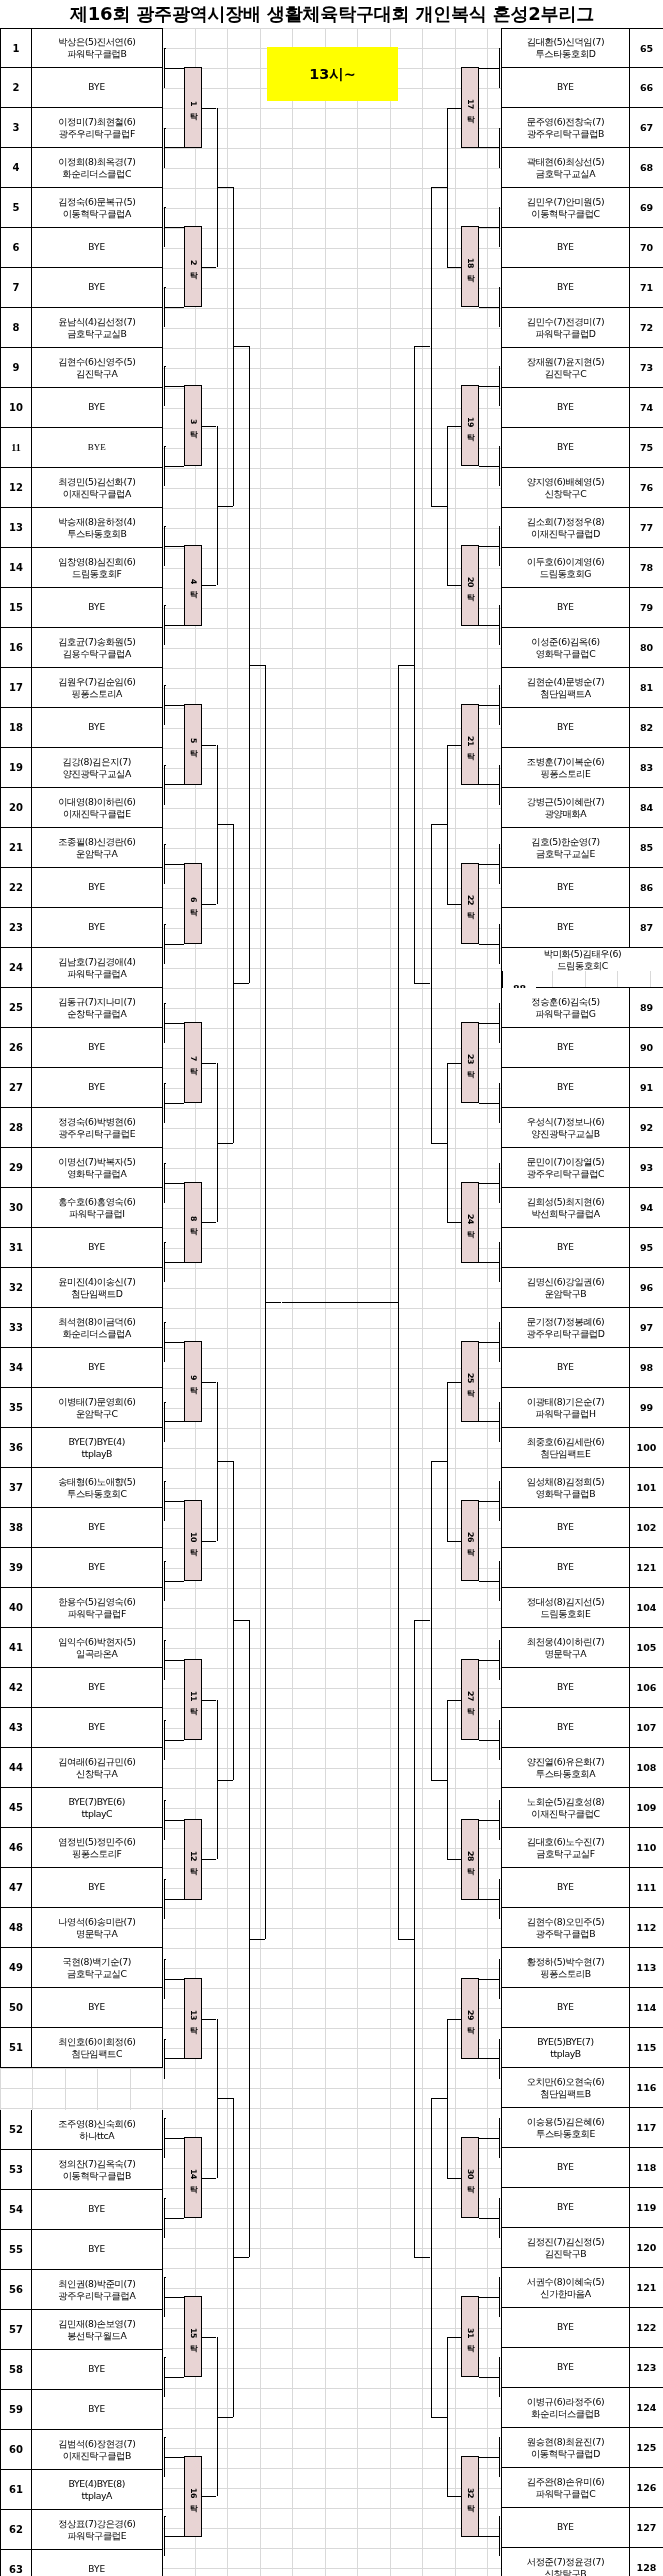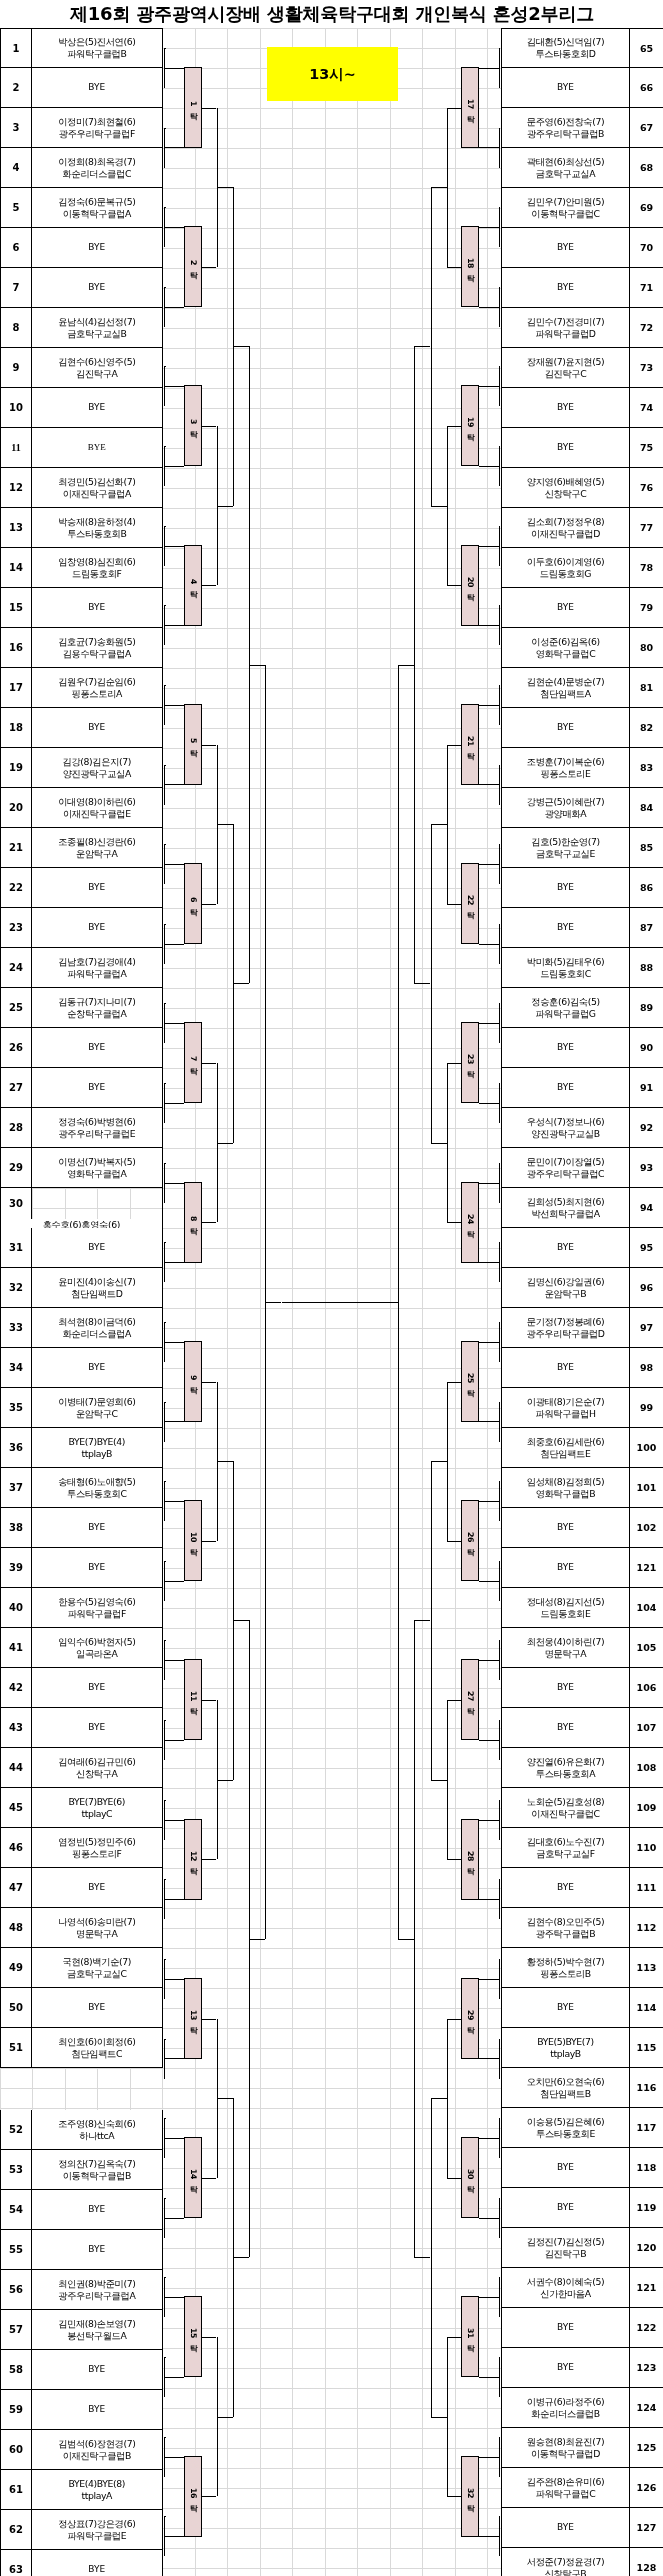--- a/index.html
+++ b/index.html
@@ -350,21 +350,21 @@
           <div class="ln2">광주우리탁구클럽E</div>
         </div>
       </div>
       <div class="erow" style="height: 40px;">
         <div class="enum">29</div>
         <div class="ename">
           <div class="ln1">이명선(7)박복자(5)</div>
           <div class="ln2">영화탁구클럽A</div>
         </div>
       </div>
-      <div class="erow" style="height: 40px; flex-direction: column;">
+      <div class="erow" style="height: 40px;">
         <div class="enum">30</div>
         <div class="ename">
           <div class="ln1">홍수호(6)홍영숙(6)</div>
           <div class="ln2">파워탁구클럽I</div>
         </div>
       </div>
       <div class="erow bye" style="height: 40px;">
         <div class="enum">31</div>
         <div class="ename">
           <div class="ln1">BYE</div>
@@ -758,21 +758,21 @@
         </div>
         <div class="enum wide">86</div>
       </div>
       <div class="erow bye" style="height: 40px;">
         <div class="ename">
           <div class="ln1">BYE</div>
           <div class="ln2"></div>
         </div>
         <div class="enum wide">87</div>
       </div>
-      <div class="erow" style="height: 40px;">
+      <div class="erow" style="height: 40px; flex-direction: column;">
         <div class="ename">
           <div class="ln1">박미화(5)김태우(6)</div>
           <div class="ln2">드림동호회C</div>
         </div>
         <div class="enum wide">88</div>
       </div>
       <div class="erow" style="height: 40px;">
         <div class="ename">
           <div class="ln1">정승훈(6)김숙(5)</div>
           <div class="ln2">파워탁구클럽G</div>

